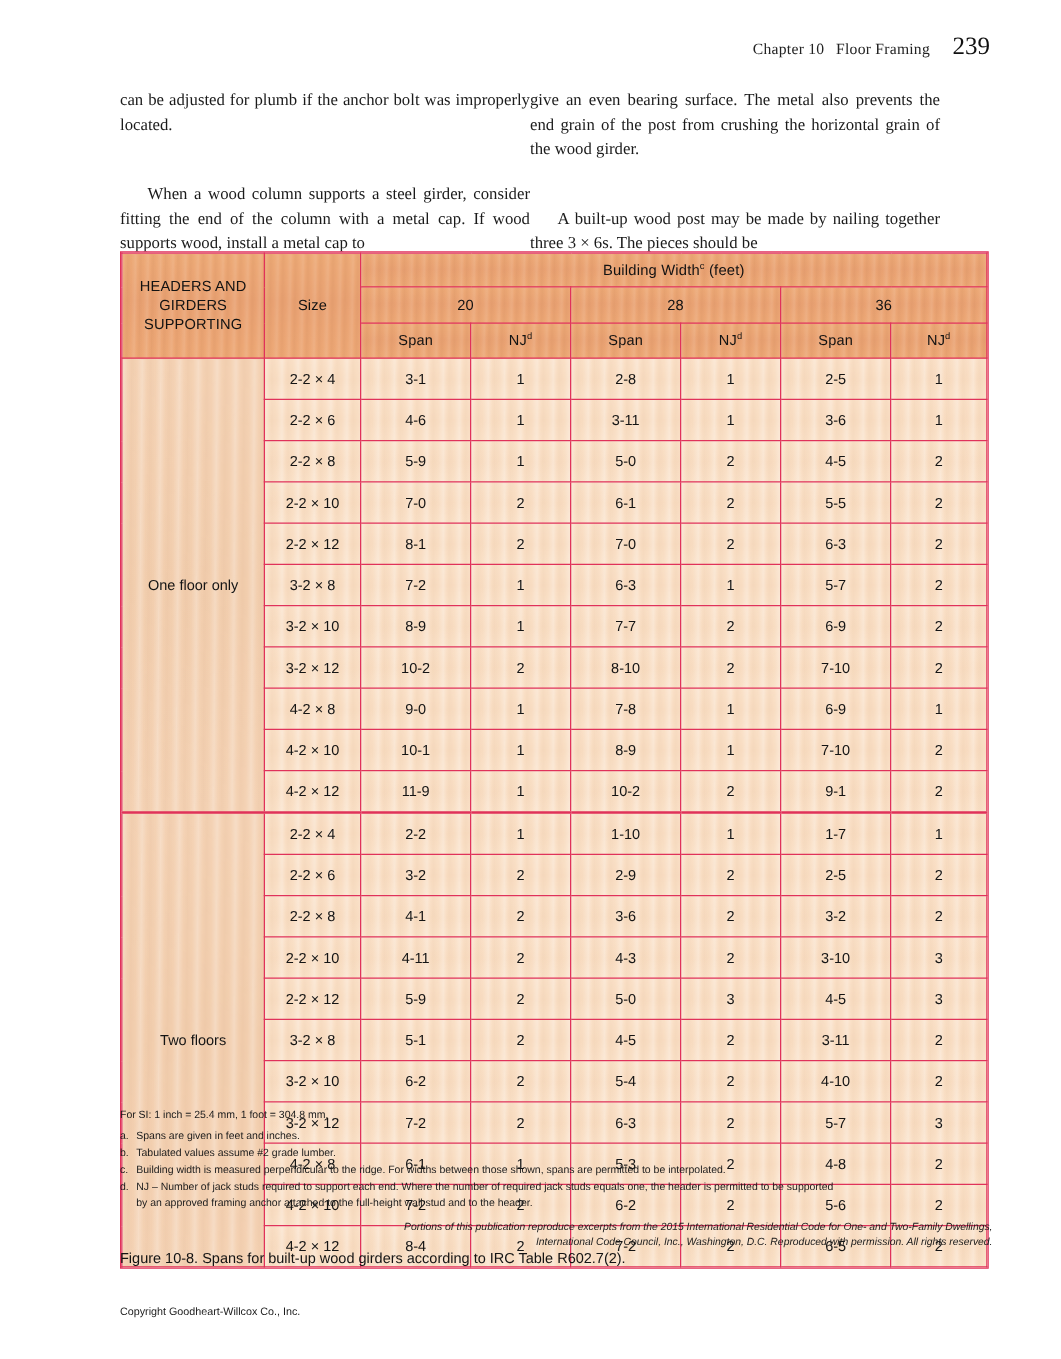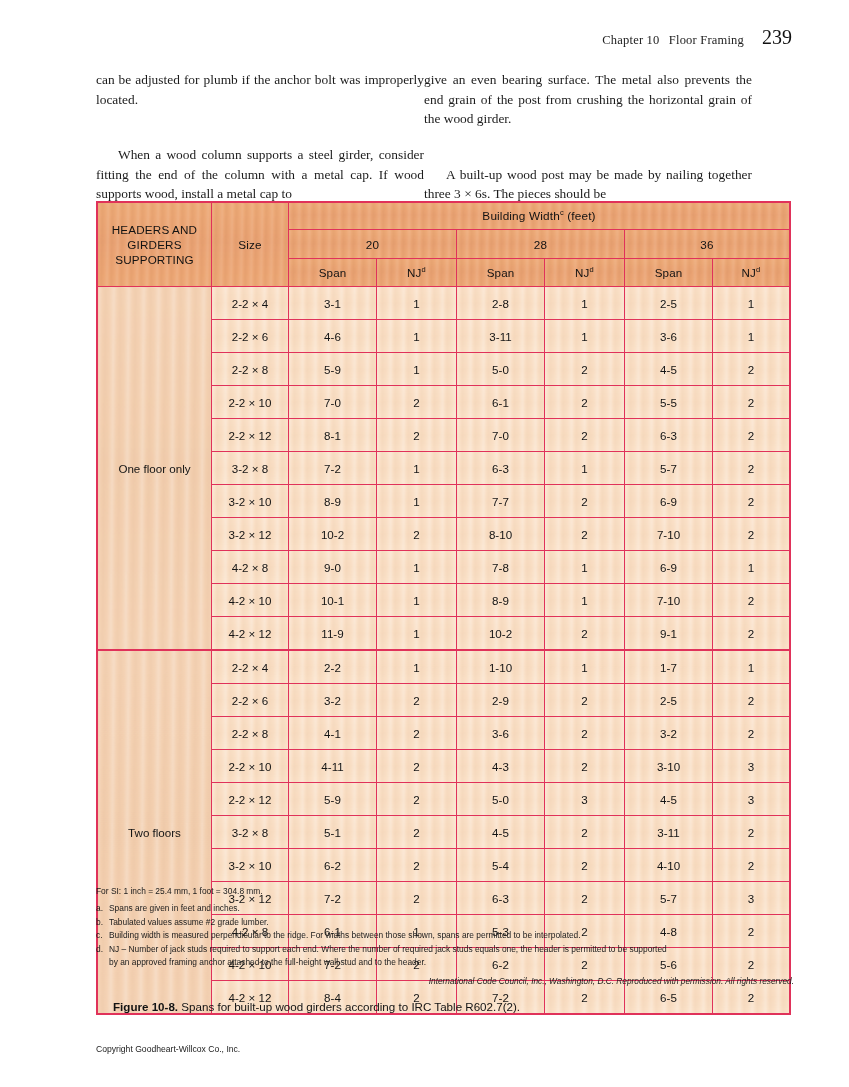--- a/index.html
+++ b/index.html
@@ -165,21 +165,21 @@
   
   .caption {
     position: absolute;
     top: 1000px;
     left: 96px;
     width: 700px;
     font-family: "Liberation Sans", sans-serif;
     font-size: 11.6px;
     color: #131313;
   }
-  .caption .fig-no { font-weight: bold; padding-left: 17px; }
+  .caption .fig-no { font-weight: normal; }
 
   
   .footer {
     position: absolute;
     top: 1044px;
     left: 96px;
     font-family: "Liberation Sans", sans-serif;
     font-size: 8.6px;
     color: #1b1b1b;
   }
@@ -468,20 +468,21 @@
       </div>
       <div>
         <div class="note-row">
           <div class="note-mark">d.</div>
           <div class="note-text">NJ – Number of jack studs required to support each end. Where the number of required jack studs equals one, the header is permitted to be supported</div>
         </div>
         <div class="note-cont">by an approved framing anchor attached to the full-height wall stud and to the header.</div>
       </div>
     </div>
   <div class="credit">
+    <div>Portions of this publication reproduce excerpts from the 2015 International Residential Code for One- and Two-Family Dwellings,</div>
     <div>International Code Council, Inc., Washington, D.C. Reproduced with permission. All rights reserved.</div>
   </div>
 </div>
 
 <div class="caption">
   <span class="fig-no">Figure 10-8.</span>
   <span>Spans for built-up wood girders according to IRC Table R602.7(2).</span>
 </div>
 
 <div class="footer">Copyright Goodheart-Willcox Co., Inc.</div>

